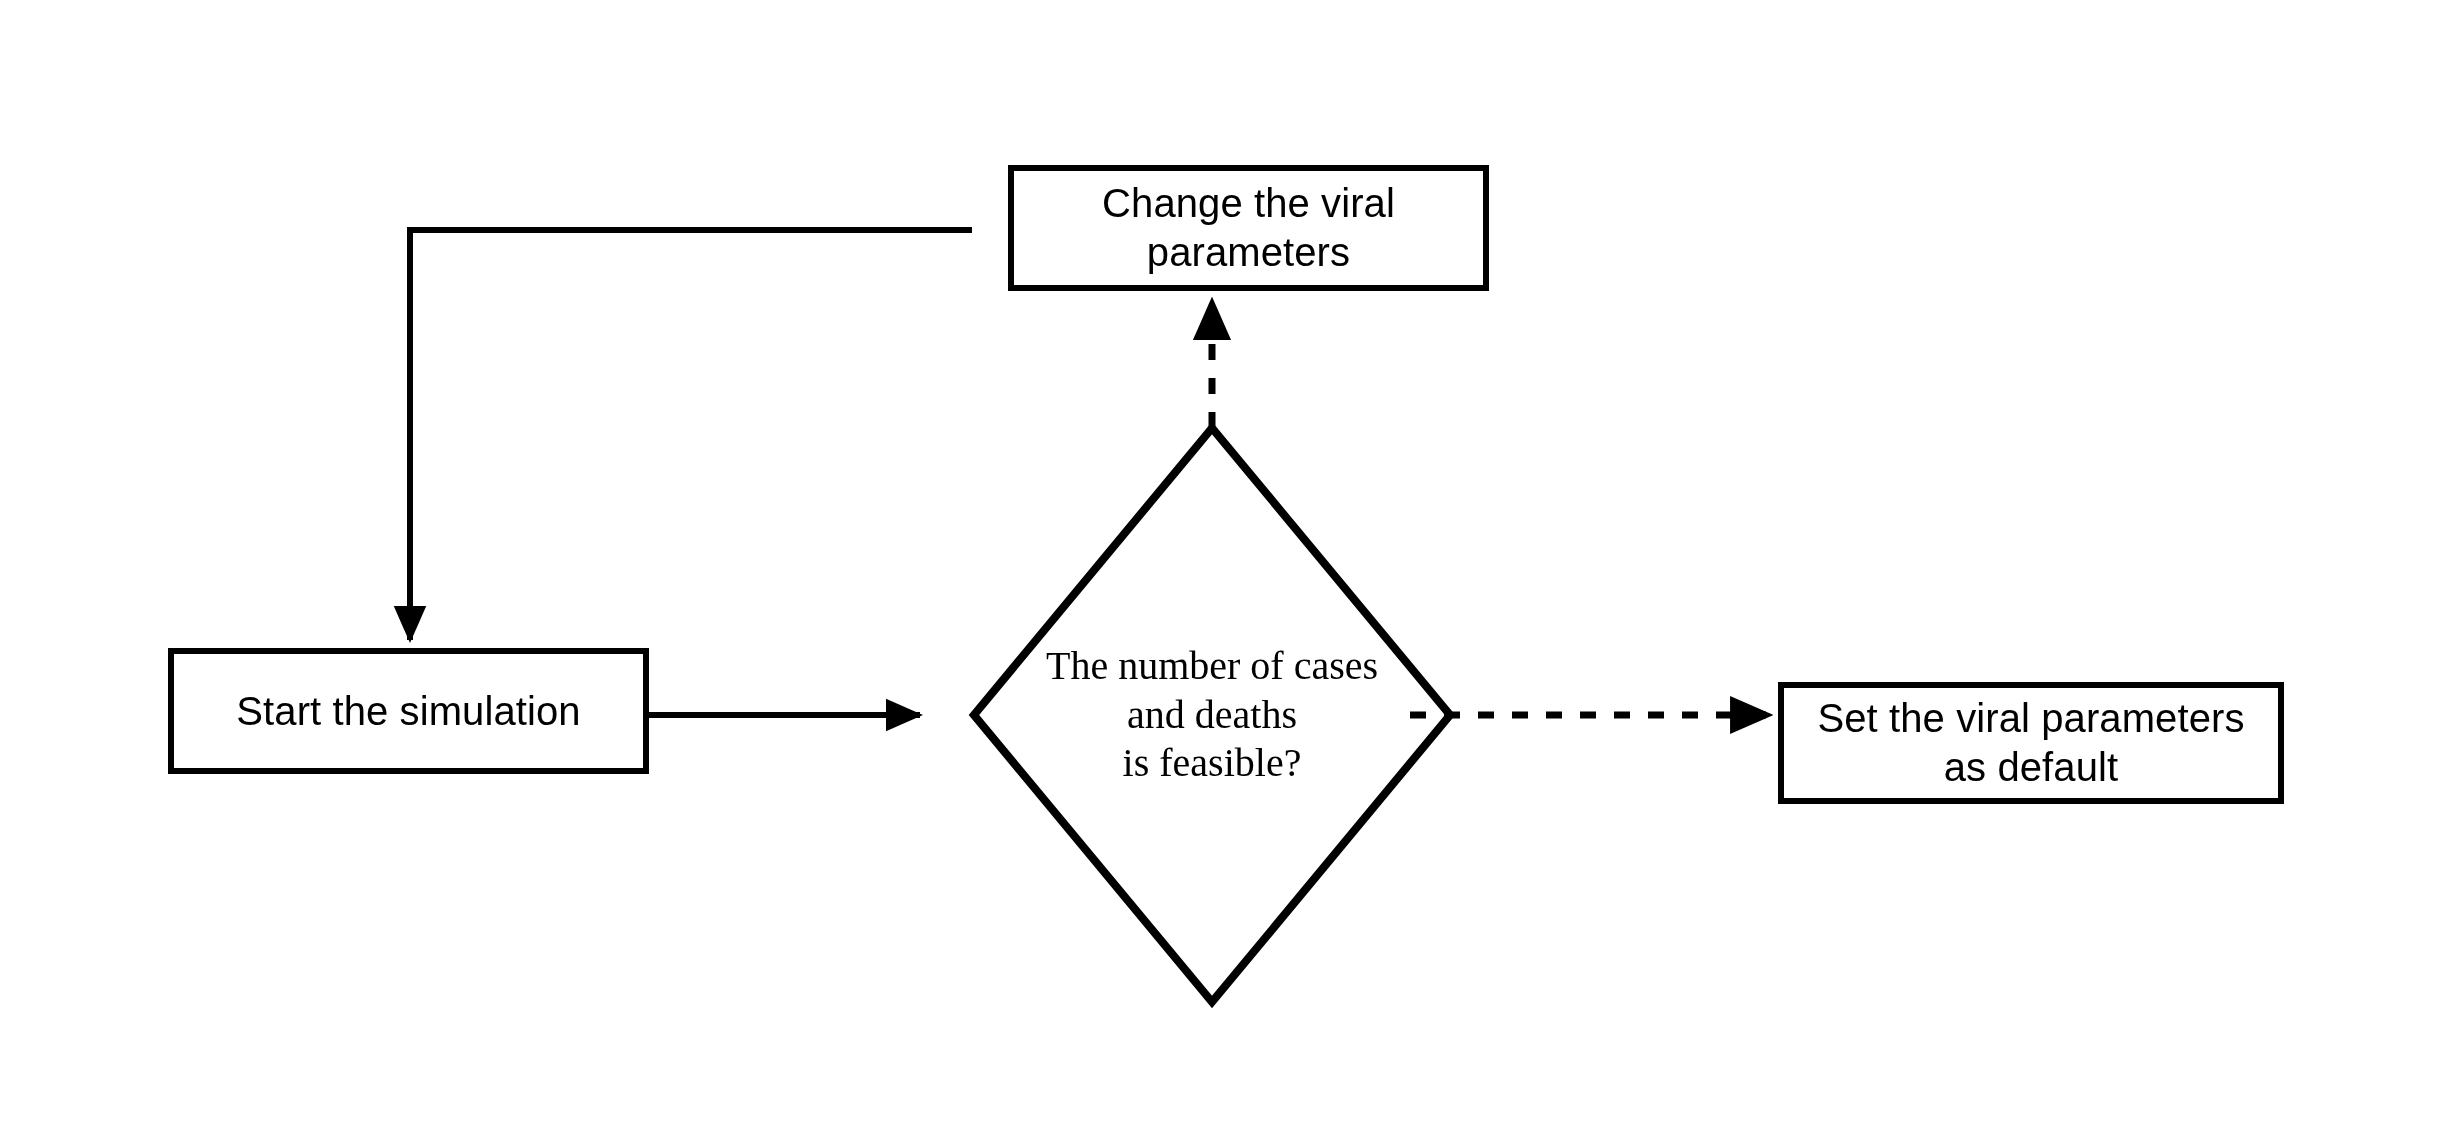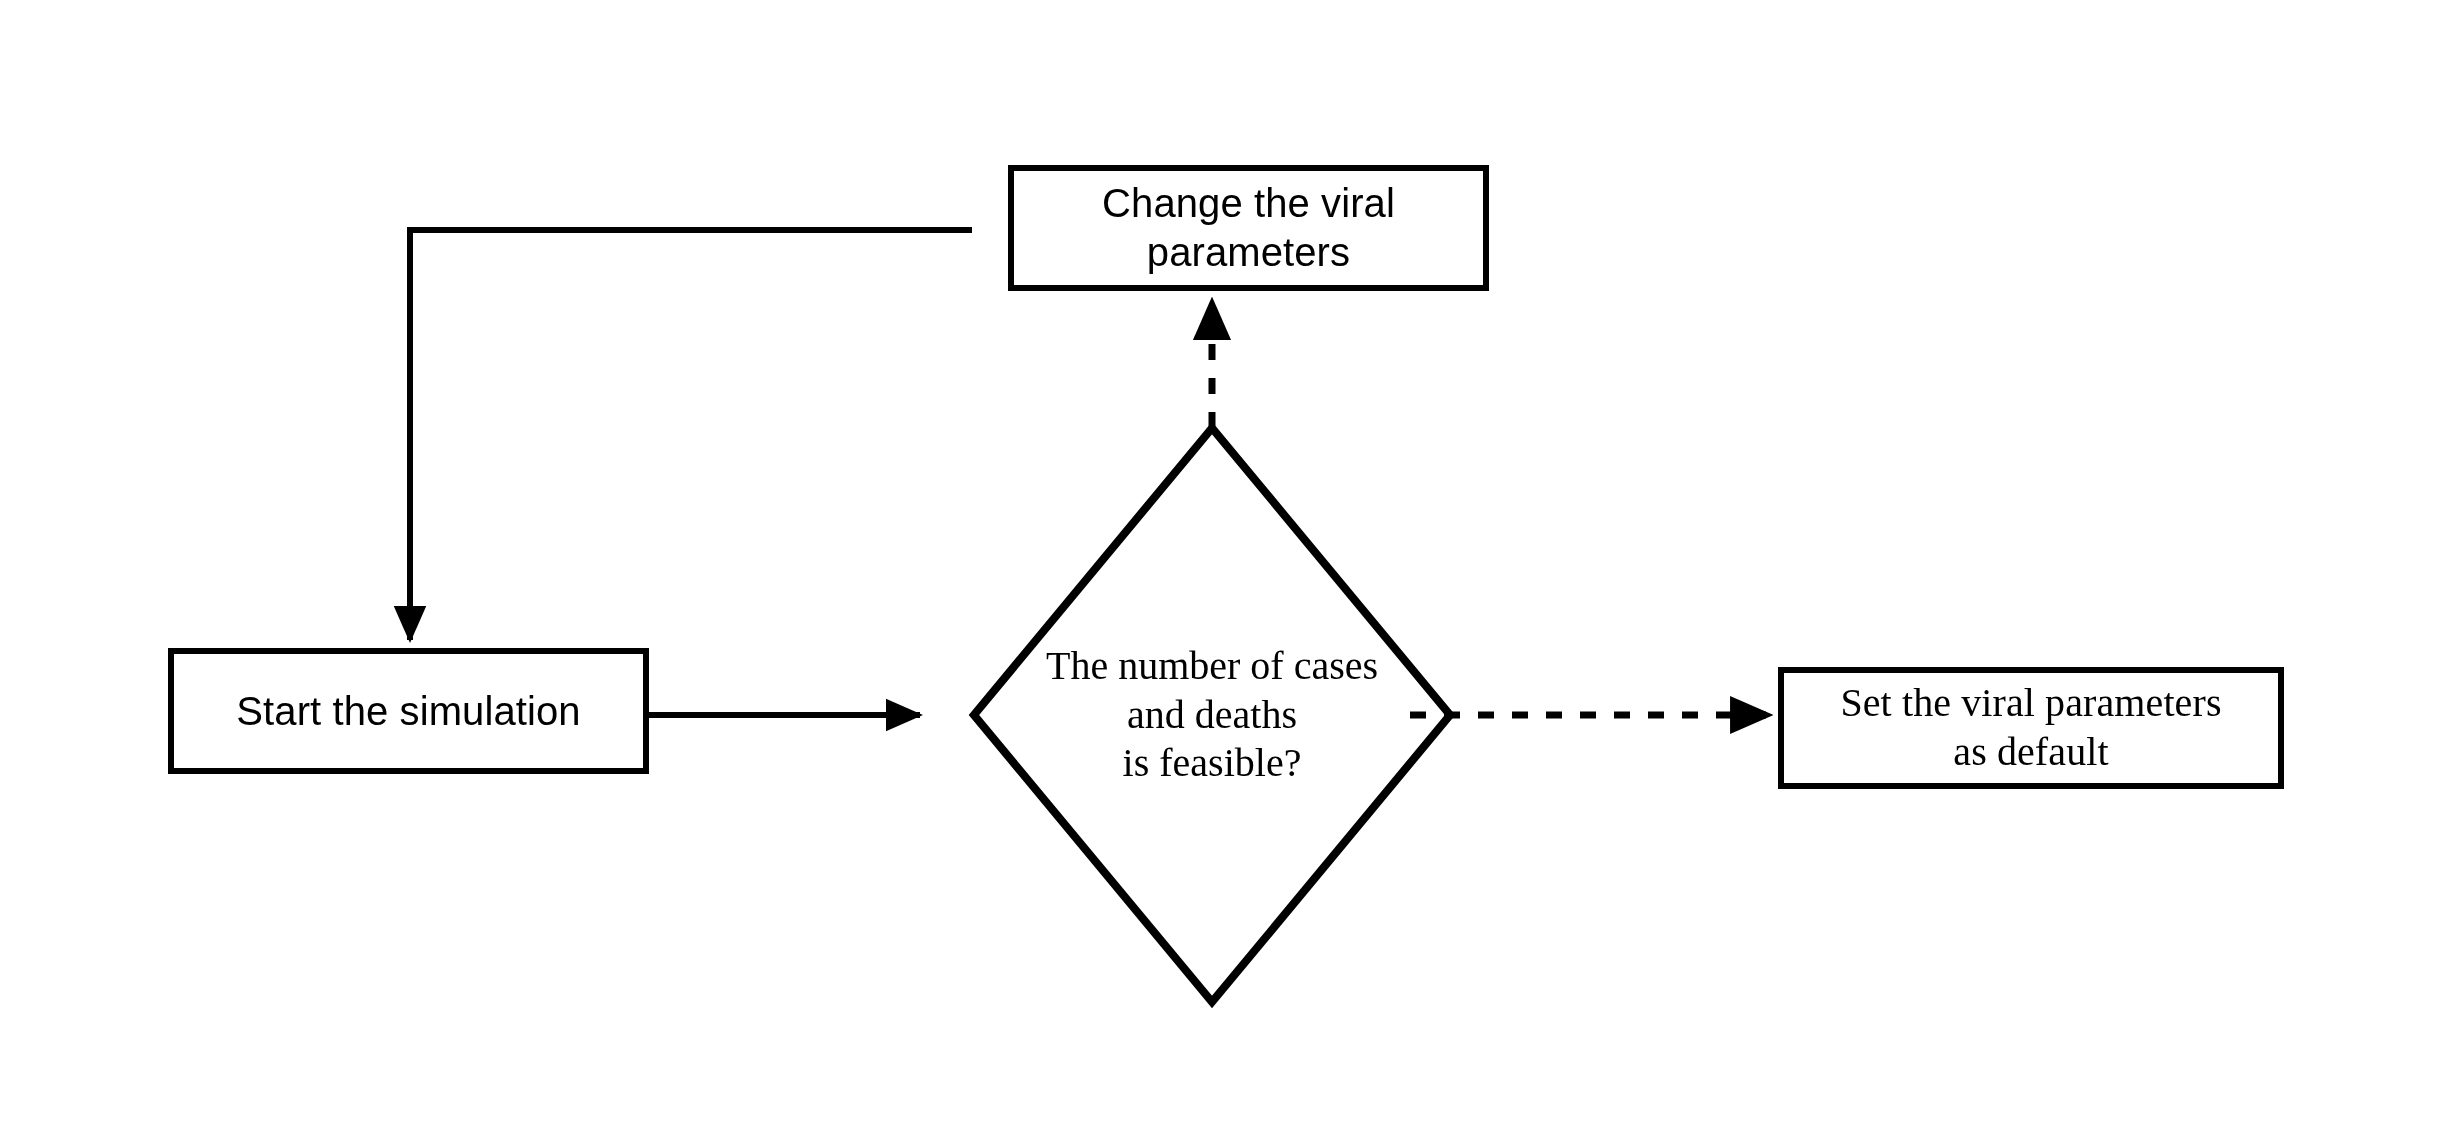--- a/index.html
+++ b/index.html
@@ -62,24 +62,23 @@
     margin-left: 36px;
   }
   #box-start {
     left: 168px;
     top: 648px;
     width: 481px;
     height: 126px;
   }
   #box-default {
     left: 1778px;
-    top: 667px;
+    top: 682px;
     width: 506px;
     height: 122px;
-    font-family: Liberation Serif, serif;
   }
   #diamond-label {
     left: 962px;
     top: 640px;
     width: 500px;
     height: 150px;
   }
 </style>
 </head>
 <body>

